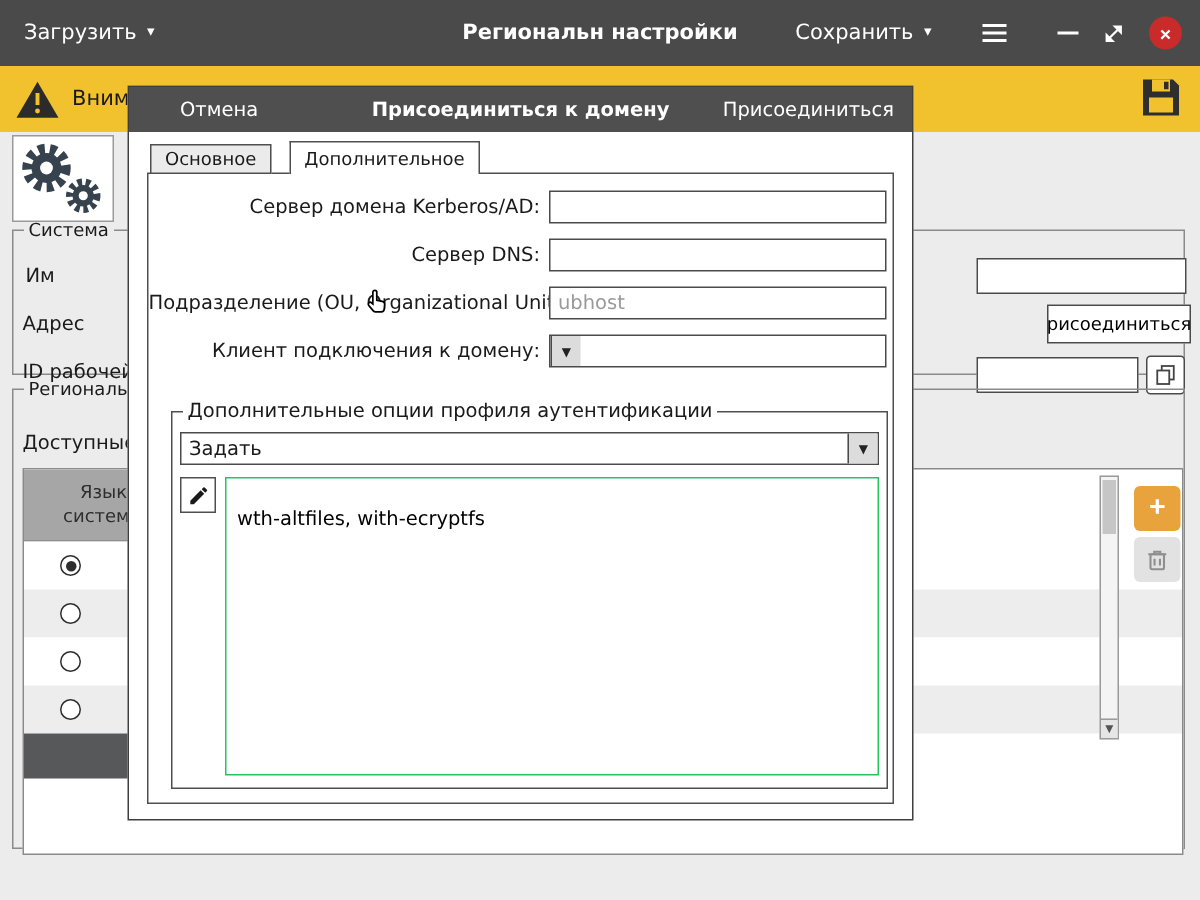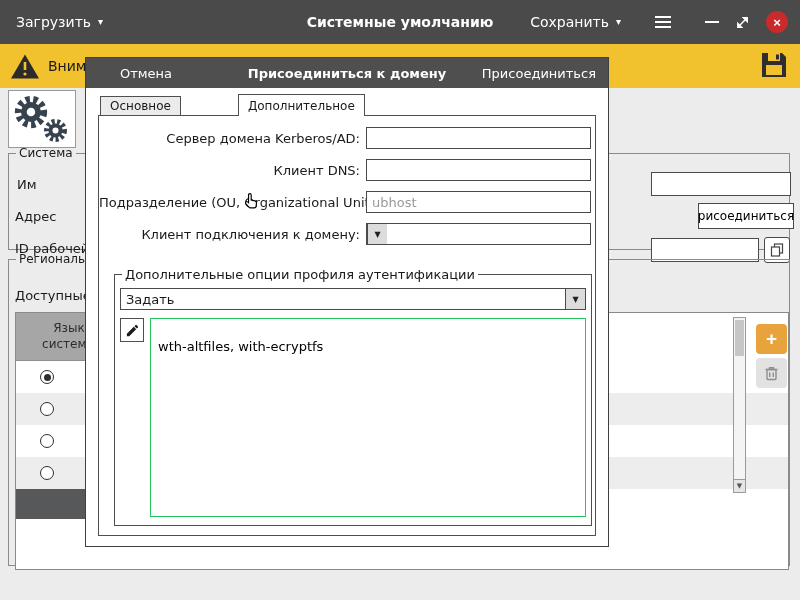--- a/index.html
+++ b/index.html
@@ -67,21 +67,21 @@
     border:none; border-radius:4px; cursor:pointer; display:flex; align-items:center;
     justify-content:center; padding:0; }
   
   .dialog { position:absolute; left:85px; top:57px; width:524px; height:490px; background:#fff;
     border:1px solid #3f3f3f; z-index:10; }
   .dlg-header { position:relative; height:30px; background:#4f4f4f; color:#fff; font-size:13px;
     display:flex; align-items:center; }
   .dlg-cancel { margin-left:34px; background:none; border:none; color:#fff; font:13px "DejaVu Sans",sans-serif; cursor:pointer; padding:0; }
   .dlg-title { position:absolute; left:0; right:0; text-align:center; font-weight:bold; pointer-events:none; }
   .dlg-join { margin-left:auto; margin-right:12px; background:none; border:none; color:#fff; font:13px "DejaVu Sans",sans-serif; cursor:pointer; padding:0; }
-  .tabs { position:absolute; left:14px; top:36px; height:22px; display:flex; align-items:flex-end; z-index:3;gap:45px; }
+  .tabs { position:absolute; left:14px; top:36px; height:22px; display:flex; align-items:flex-end; z-index:3; }
   .tab { height:20px; padding:0 9px; font-size:12px; background:#ebebeb; border:1px solid #4f4f4f;
     display:flex; align-items:center; cursor:pointer; }
   .tab + .tab { margin-left:12px; }
   .tab.active { height:22px; background:#fff; border-bottom:none; }
   .panel { position:absolute; left:12px; right:12px; top:57px; bottom:10px;
     border:1px solid #4f4f4f; background:#fff; padding-top:11px; }
   .form-row { display:flex; align-items:center; margin:0 4px 10px 0; }
   .form-row .lbl { width:267px; flex:none; text-align:right; font-size:13px; padding-right:6px; white-space:nowrap; }
   .txt-input { flex:1; height:22px; border:1px solid #4a4a4a; font:13px "DejaVu Sans",sans-serif;
     padding:0 5px; background:#fff; border-radius:0; }
@@ -106,21 +106,21 @@
 </head>
 <body>
 
 <header class="topbar">
   <div class="tb-left">
     <button class="tb-btn">
       <span>Загрузить</span>
       <span class="caret">▾</span>
     </button>
   </div>
-  <div class="tb-title">Системные умолчанию</div>
+  <div class="tb-title">Региональн настройки</div>
   <div class="tb-right">
     <button class="tb-btn">
       <span>Сохранить</span>
       <span class="caret">▾</span>
     </button>
     <span class="gap34"></span>
     <button class="tb-btn">
       <span class="icon-bars">
           <span></span>
           <span></span>
@@ -250,21 +250,21 @@
     <div class="tab">Основное</div>
     <div class="tab active">Дополнительное</div>
   </div>
 
   <div class="panel">
     <div class="form-row">
       <span class="lbl">Сервер домена Kerberos/AD:</span>
       <input class="txt-input" value="" style="">
     </div>
     <div class="form-row">
-      <span class="lbl">Клиент DNS:</span>
+      <span class="lbl">Сервер DNS:</span>
       <input class="txt-input" value="" style="">
     </div>
     <div class="form-row">
       <span class="lbl">Подразделение (OU, Organizational Unit):</span>
       <input class="txt-input" placeholder="ubhost" style="">
     </div>
     <div class="form-row">
       <span class="lbl">Клиент подключения к домену:</span>
       <div class="combo">
         <span class="combo-arrow">▼</span>

